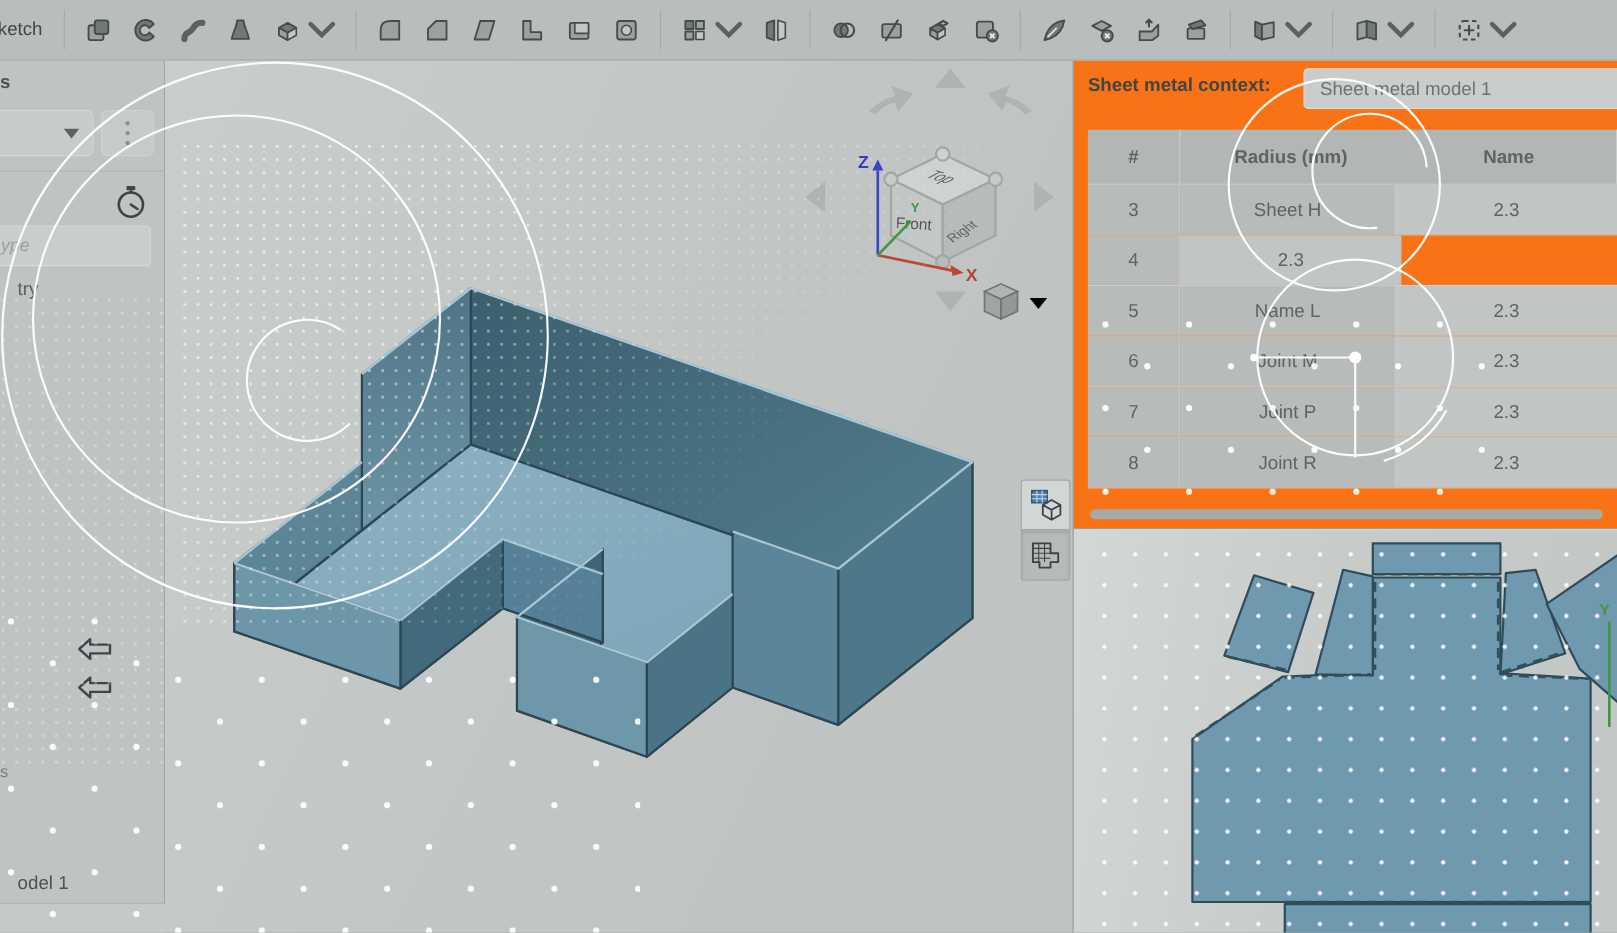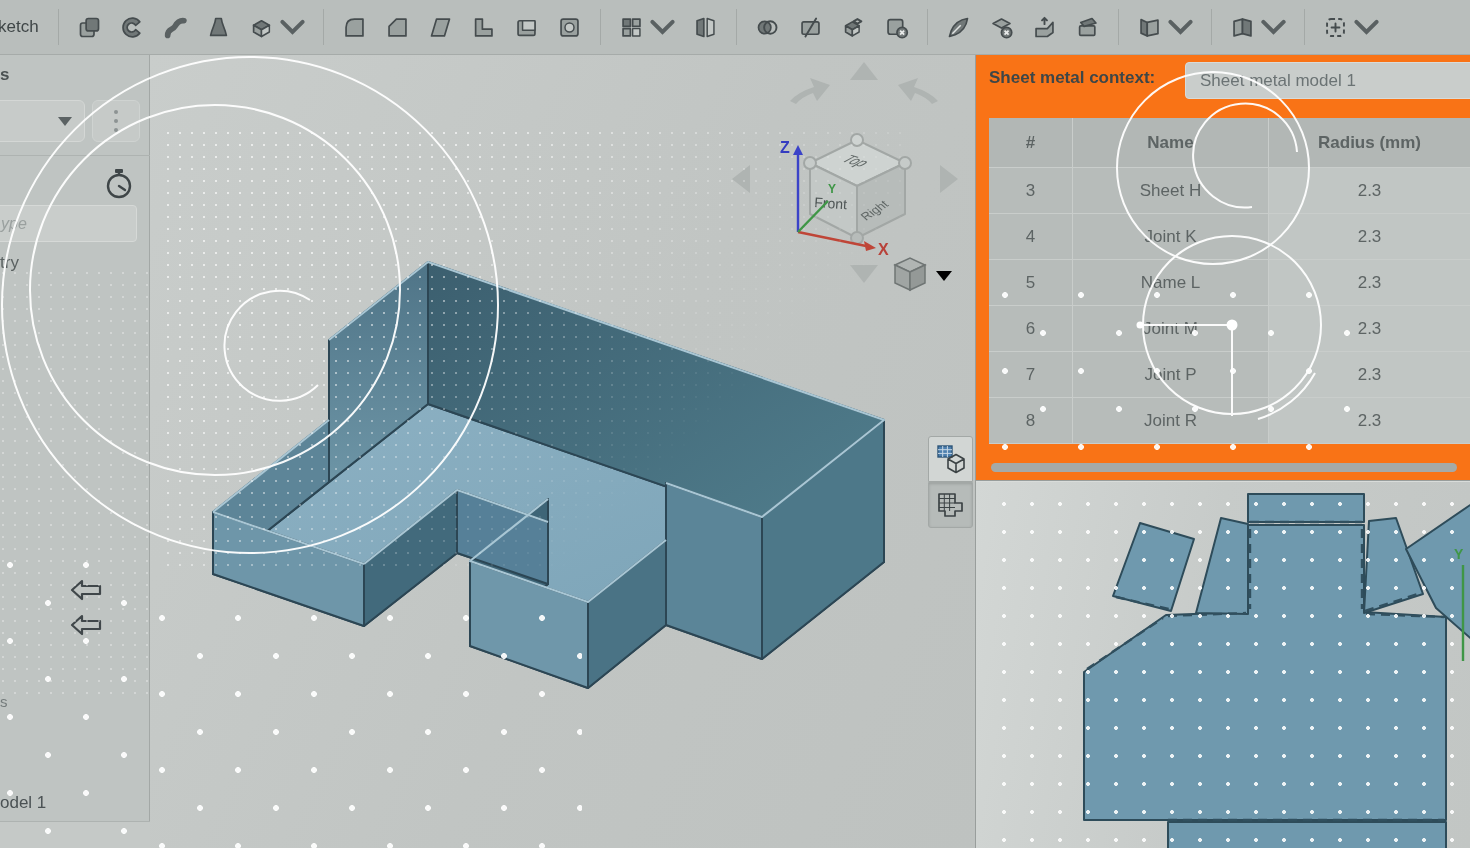--- a/index.html
+++ b/index.html
@@ -28,21 +28,21 @@
   .sb-select .caret{position:absolute;right:12px;top:16px;width:0;height:0;
     border-left:7px solid transparent;border-right:7px solid transparent;border-top:9px solid #5b6263;}
   .sb-kebab{position:absolute;left:92px;top:45px;width:48px;height:42px;background:#c6cac8;
     border:1px solid #cfd3d1;border-radius:6px;display:flex;flex-direction:column;align-items:center;
     justify-content:center;gap:5px;}
   .sb-kebab i{width:4px;height:4px;border-radius:50%;background:#8d9393;display:block;}
   .sb-div{position:absolute;left:0;width:150px;height:1px;background:#aeb3b1;}
   .sb-input{position:absolute;left:-12px;top:150px;width:149px;height:37px;background:#c9cdcb;
     border:1px solid #d6d9d7;border-radius:4px;color:#9aa09f;font-style:italic;font-size:16px;
     padding-left:12px;line-height:35px;}
-  .sb-text{position:absolute;left:0;font-size:17px;color:#5a6161;}
+  .sb-text{position:absolute;left:16px;font-size:17px;color:#5a6161;}
   .sb-text-sm{position:absolute;left:0;font-size:15px;color:#757c7c;}
   .sb-arrow{position:absolute;left:70px;width:32px;height:24px;}
 
   
   #viewport{position:absolute;left:150px;top:55px;width:825px;height:793px;
     background:linear-gradient(115deg,#c9cdcb 0%,#c1c5c3 55%,#bec2c0 100%);}
   #scene{position:absolute;left:0;top:0;}
 
   .vtoggle{position:absolute;width:45px;height:46px;border:1px solid #a3a8a6;display:flex;
     align-items:center;justify-content:center;z-index:12;}
@@ -403,32 +403,31 @@
   </div>
 
   <div id="panel-divider"></div>
 
   <div id="rightpanel">
     <div class="ctx-label">Sheet metal context:</div>
     <div class="ctx-input">Sheet metal model 1</div>
     <div id="sm-table">
       <div class="tr th">
         <div class="cell c1">#</div>
+        <div class="cell c3">Radius (mm)</div>
         <div class="cell c2">Name</div>
-        <div class="cell c3">Radius (mm)</div>
       </div>
       <div id="table-body">
           <div class="tr td-row">
             <div class="cell c1">3</div>
             <div class="cell c2">Sheet H</div>
             <div class="cell c3">2.3</div>
           </div>
           <div class="tr td-row">
             <div class="cell c1">4</div>
-            <div class="cell c2">Joint K</div>
             <div class="cell c3">2.3</div>
           </div>
           <div class="tr td-row">
             <div class="cell c1">5</div>
             <div class="cell c2">Name L</div>
             <div class="cell c3">2.3</div>
           </div>
           <div class="tr td-row">
             <div class="cell c1">6</div>
             <div class="cell c2">Joint M</div>

